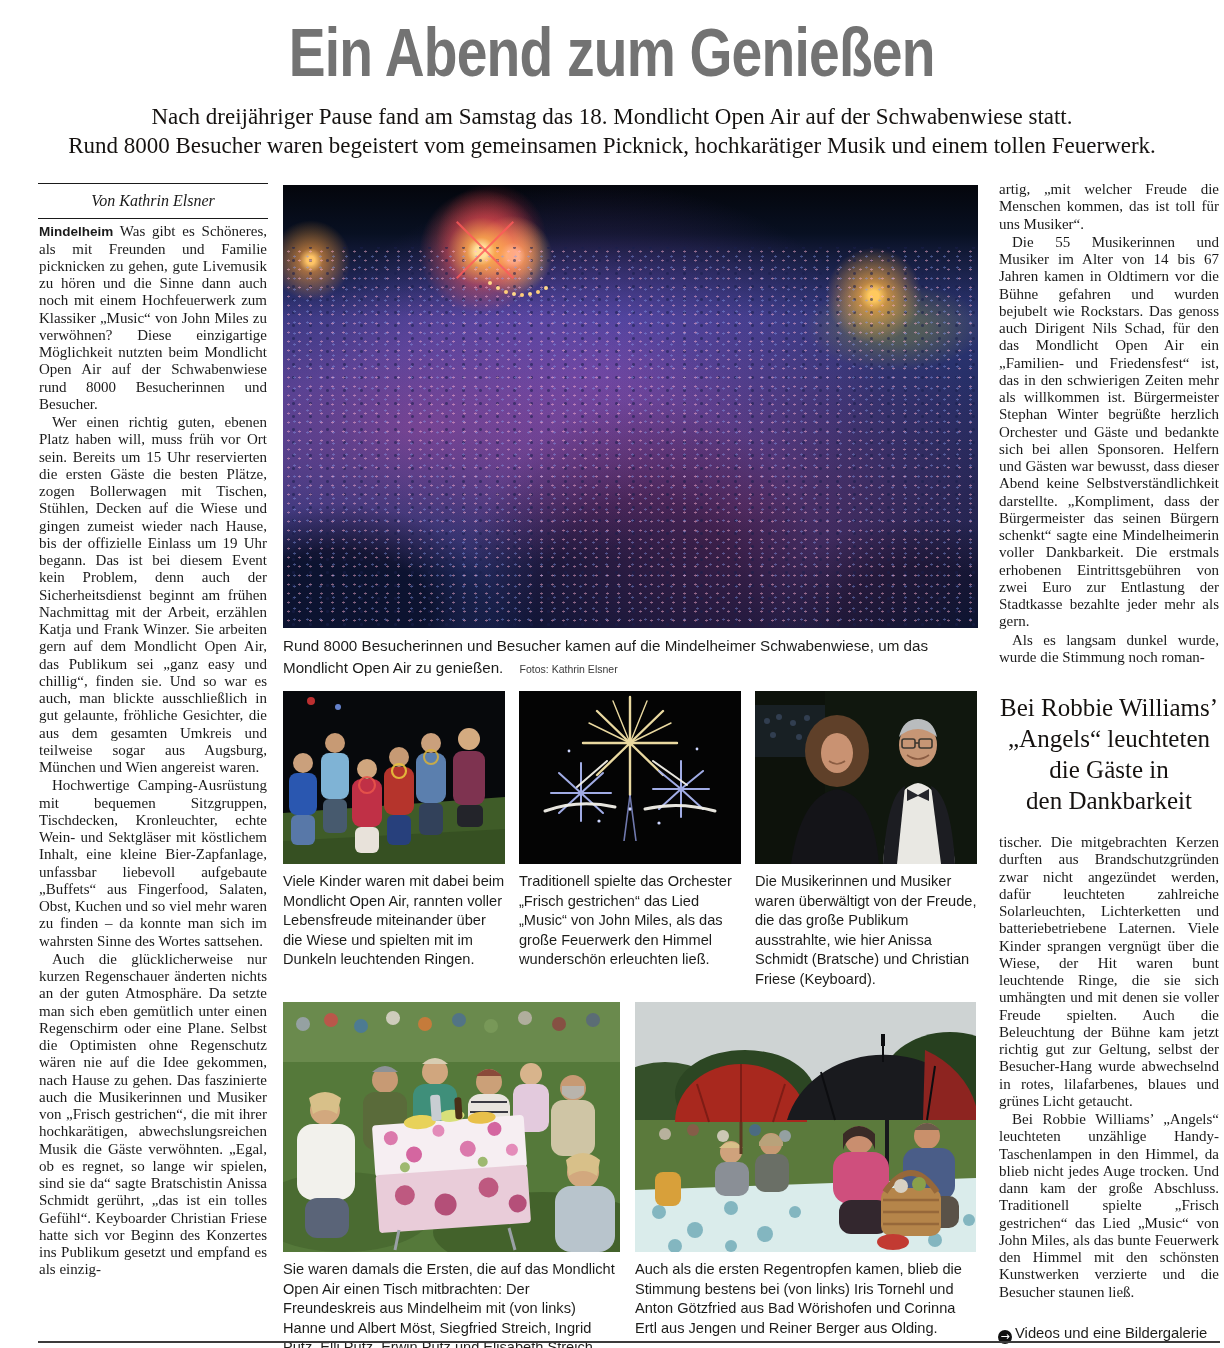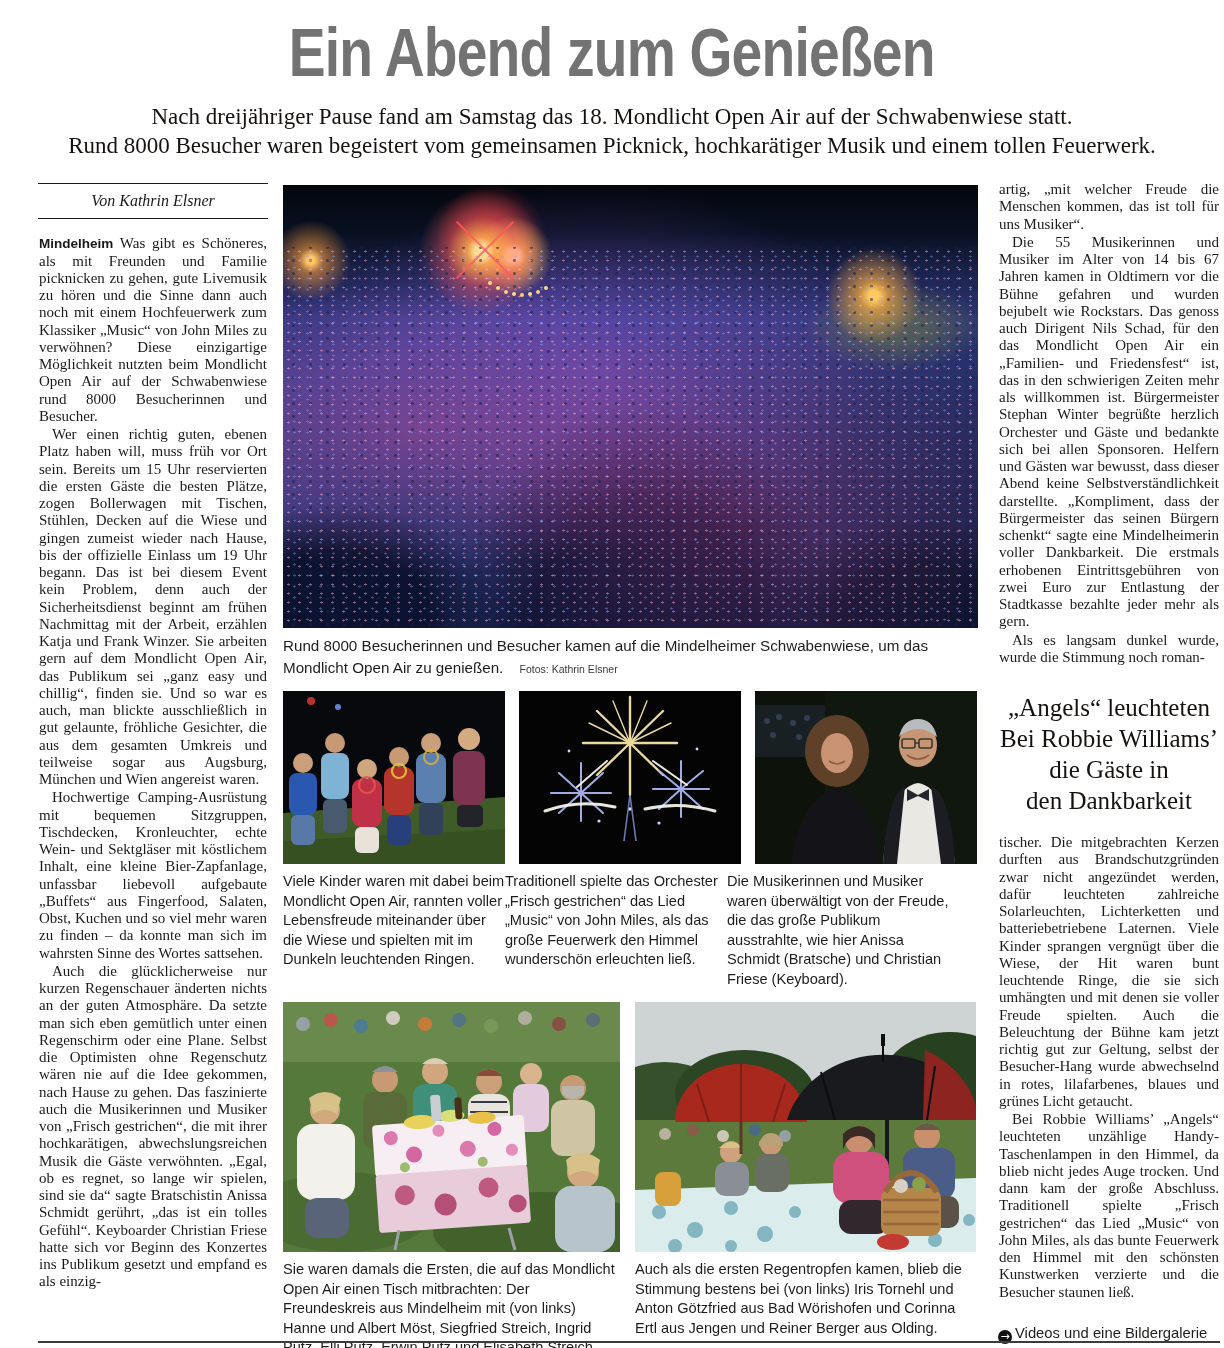--- a/index.html
+++ b/index.html
@@ -16,39 +16,39 @@
 
   
   .col{position:absolute;font-size:15px;line-height:1.15;text-align:justify;}
   .col p{margin:1px;}
   .col p.ind{text-indent:13px;}
   .col .loc{font-family:"Liberation Sans",sans-serif;font-weight:bold;font-size:13.5px;}
   #left-col{left:38px;top:183px;width:230px;}
   #right-col{left:998px;top:180px;width:222px;}
 
   .byline-box{border-top:1.5px solid #1a1a1a;border-bottom:1.5px solid #1a1a1a;
-        text-align:center;font-style:italic;font-size:16px;padding:8px 0;margin-bottom:16px;}
+        text-align:center;font-style:italic;font-size:16px;padding:8px 0;margin-bottom:4px;}
 
   .pullquote{font-size:25px;line-height:31px;text-align:center;margin:26px 0 18px 0;color:#151210;}
 
   .footer-note{font-family:"Liberation Sans",sans-serif;font-size:14.8px;line-height:20px;
         text-align:left;margin-top:22px;color:#1d1d1b;}
   .circ{display:inline-block;width:14px;height:14px;border-radius:50%;background:#111;
         color:#fff;font-size:11px;line-height:14px;text-align:center;margin-right:3px;
         vertical-align:-2px;font-family:"DejaVu Sans",sans-serif;}
 
   
   #middle{position:absolute;left:283px;top:185px;width:695px;}
   .photo{position:relative;overflow:hidden;}
   .cap{font-family:"Liberation Sans",sans-serif;font-size:14.6px;line-height:19.5px;
         color:#1d1d1b;text-align:left;}
   .main-cap{margin-top:7px;font-size:15.2px;line-height:22px;}
   .credit{font-size:10.5px;color:#3a3a3a;padding-left:12px;}
   .prow{display:flex;gap:14px;margin-top:11px;}
-  .caprow{display:flex;margin-top:8px;}
+  .caprow{display:flex;gap:14px;margin-top:8px;}
   .caprow .cap{flex:0 0 auto;}
 
   
   #main-photo{width:695px;height:443px;background:
     radial-gradient(circle at 28.5% 15%, #ffdf9a 0 6px, rgba(255,170,80,.85) 14px, rgba(255,90,90,.45) 34px, transparent 62px),
     radial-gradient(circle at 33% 16%, #ffe9ae 0 6px, rgba(255,190,90,.8) 13px, transparent 40px),
     radial-gradient(circle at 30% 12%, rgba(255,60,70,.55) 0 10px, transparent 55px),
     radial-gradient(circle at 4% 17%, #ffc466 0 4px, rgba(255,160,60,.6) 12px, transparent 40px),
     radial-gradient(circle at 85% 25%, #ffc95e 0 5px, rgba(255,175,60,.7) 14px, transparent 48px),
     radial-gradient(ellipse at 88% 32%, rgba(150,160,40,.35) 0 30px, transparent 90px),
@@ -363,22 +363,22 @@
       <div class="cap" style="width:341px">Auch als die ersten Regentropfen kamen, blieb die Stimmung bestens bei (von links) Iris Tornehl und Anton Götzfried aus Bad Wörishofen und Corinna Ertl aus Jengen und Reiner Berger aus Olding.</div>
     </div>
 
   </div>
 
   <div class="col" id="right-col">
     <p>artig, „mit welcher Freude die Menschen kommen, das ist toll für uns Musiker“.</p>
     <p class="ind">Die 55 Musikerinnen und Musiker im Alter von 14 bis 67 Jahren kamen in Oldtimern vor die Bühne gefahren und wurden bejubelt wie Rockstars. Das genoss auch Dirigent Nils Schad, für den das Mondlicht Open Air ein „Familien- und Friedensfest“ ist, das in den schwierigen Zeiten mehr als willkommen ist. Bürgermeister Stephan Winter begrüßte herzlich Orchester und Gäste und bedankte sich bei allen Sponsoren. Helfern und Gästen war bewusst, dass dieser Abend keine Selbstverständlichkeit darstellte. „Kompliment, dass der Bürgermeister das seinen Bürgern schenkt“ sagte eine Mindelheimerin voller Dankbarkeit. Die erstmals erhobenen Eintrittsgebühren von zwei Euro zur Entlastung der Stadtkasse bezahlte jeder mehr als gern.</p>
     <p class="ind">Als es langsam dunkel wurde, wurde die Stimmung noch roman-</p>
     <div class="pullquote">
+      <div>Bei Robbie Williams’</div>
       <div>„Angels“ leuchteten</div>
-      <div>Bei Robbie Williams’</div>
       <div>die Gäste in</div>
       <div>den Dankbarkeit</div>
     </div>
     <p>tischer. Die mitgebrachten Kerzen durften aus Brandschutzgründen zwar nicht angezündet werden, dafür leuchteten zahlreiche Solarleuchten, Lichterketten und batteriebetriebene Laternen. Viele Kinder sprangen vergnügt über die Wiese, der Hit waren bunt leuchtende Ringe, die sie sich umhängten und mit denen sie voller Freude spielten. Auch die Beleuchtung der Bühne kam jetzt richtig gut zur Geltung, selbst der Besucher-Hang wurde abwechselnd in rotes, lilafarbenes, blaues und grünes Licht getaucht.</p>
     <p class="ind">Bei Robbie Williams’ „Angels“ leuchteten unzählige Handy-Taschenlampen in den Himmel, da blieb nicht jedes Auge trocken. Und dann kam der große Abschluss. Traditionell spielte „Frisch gestrichen“ das Lied „Music“ von John Miles, als das bunte Feuerwerk den Himmel mit den schönsten Kunstwerken verzierte und die Besucher staunen ließ.</p>
     <div class="footer-note">
       <span class="circ"><span>→</span></span><span>Videos und eine Bildergalerie von dem Abend finden Sie unter mindelheimer-zeitung.de/lokales</span>
     </div>
   </div>
 

